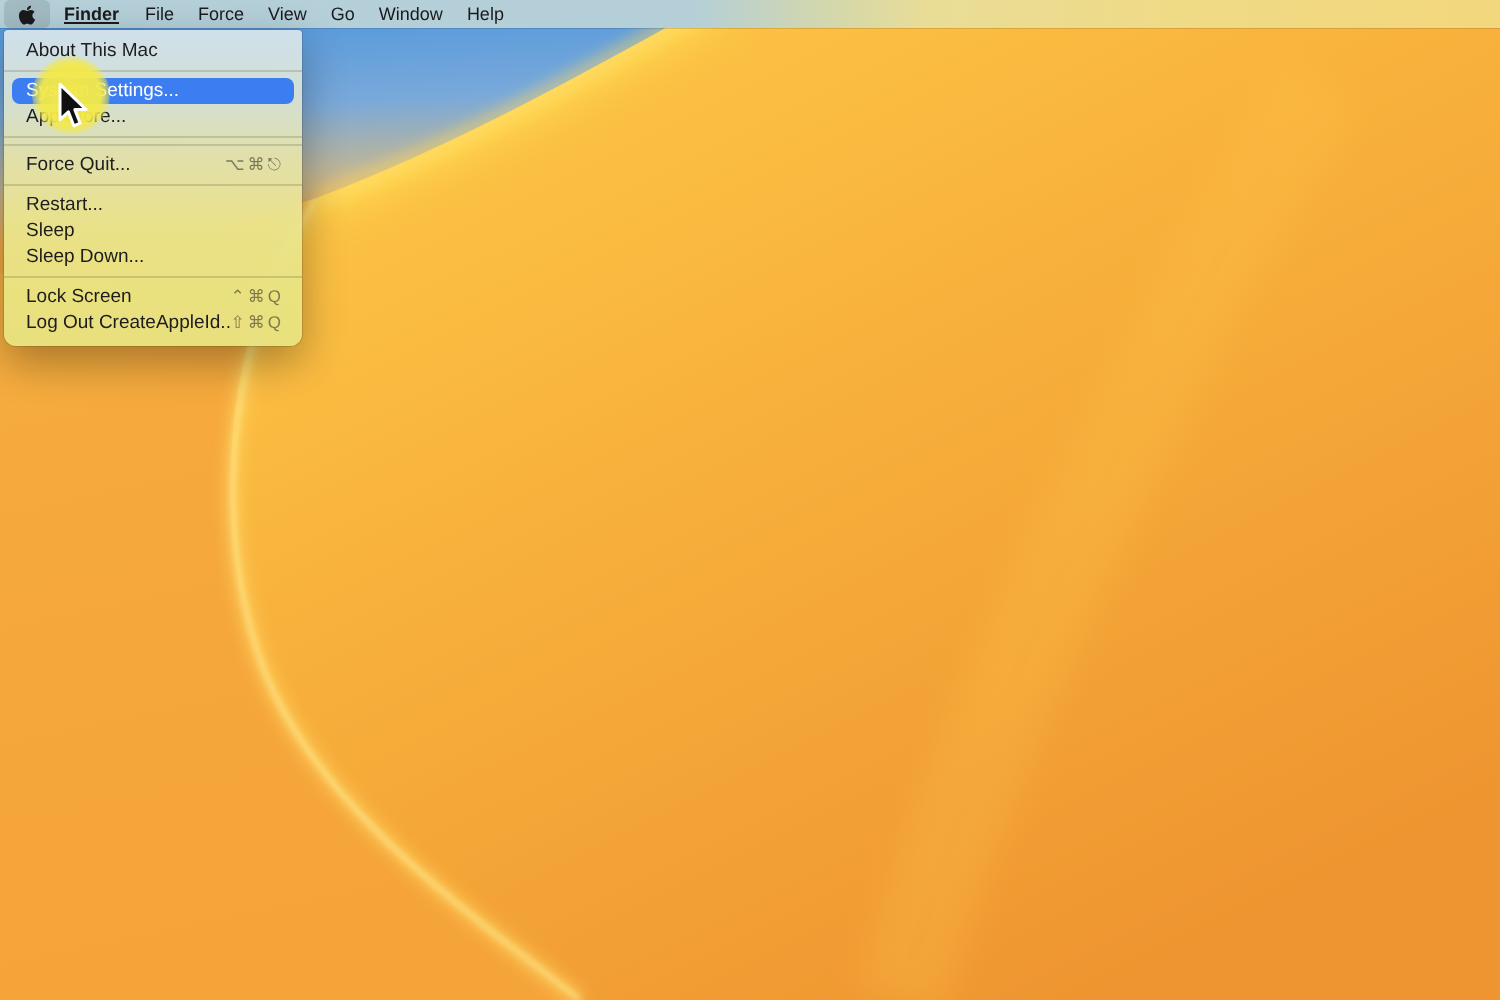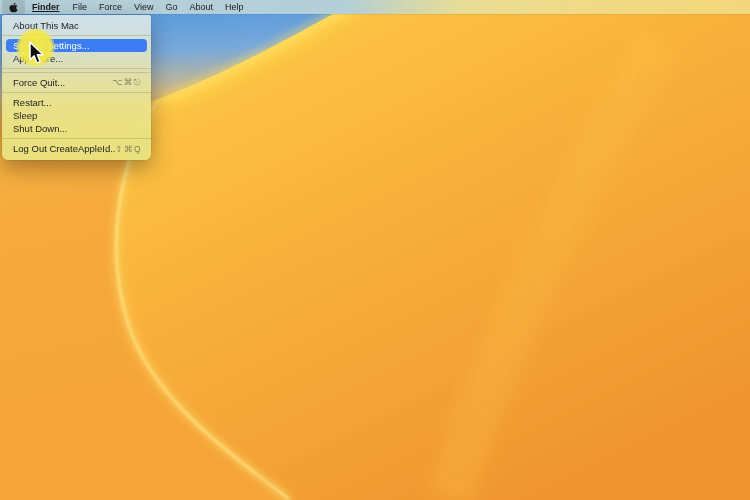--- a/index.html
+++ b/index.html
@@ -123,21 +123,21 @@
       <svg width="9" height="11" viewBox="0 0 384 512">
           <path fill="#1a1a1c" d="M318.7 268.7c-.2-36.7 16.4-64.4 50-84.8-18.8-26.9-47.2-41.7-84.7-44.6-35.5-2.8-74.3 20.7-88.5 20.7-15 0-49.4-19.7-76.4-19.7C63.3 141.2 4 184.8 4 273.5q0 39.3 14.4 81.2c12.8 36.7 59 126.7 107.2 125.2 25.2-.6 43-17.9 75.8-17.9 31.8 0 48.3 17.9 76.4 17.9 48.6-.7 90.4-82.5 102.6-119.3-65.2-30.7-61.7-90-61.7-91.9zm-56.6-164.2c27.3-32.4 24.8-61.9 24-72.5-24.1 1.4-52 16.4-67.9 34.9-17.5 19.8-27.8 44.3-25.6 71.9 26.1 2 49.9-11.4 69.5-34.3z"></path>
         </svg>
     </span>
   </div>
   <span class="mb-item app">Finder</span>
   <span class="mb-item">File</span>
   <span class="mb-item">Force</span>
   <span class="mb-item">View</span>
   <span class="mb-item">Go</span>
-  <span class="mb-item">About</span>
+  <span class="mb-item">Window</span>
   <span class="mb-item">Help</span>
 </div>
 
 <div class="menu-panel">
 
   <div class="menu-row">
     <span class="label">About This Mac</span>
   </div>
 
   <div class="menu-sep"></div>
@@ -161,25 +161,29 @@
 
   <div class="menu-sep"></div>
 
   <div class="menu-row">
     <span class="label">Restart...</span>
   </div>
   <div class="menu-row">
     <span class="label">Sleep</span>
   </div>
   <div class="menu-row">
-    <span class="label">Shut Down...</span>
+    <span class="label">Sleep Down...</span>
   </div>
 
   <div class="menu-sep"></div>
 
+  <div class="menu-row">
+    <span class="label">Lock Screen</span>
+    <span class="shortcut">⌃⌘Q</span>
+  </div>
   <div class="menu-row">
     <span class="label">Log Out CreateAppleId...</span>
     <span class="shortcut">⇧⌘Q</span>
   </div>
 
 </div>
 
 <div class="click-circle"></div>
 <div class="cursor">
   <svg width="18" height="25" viewBox="0 0 18 25">

